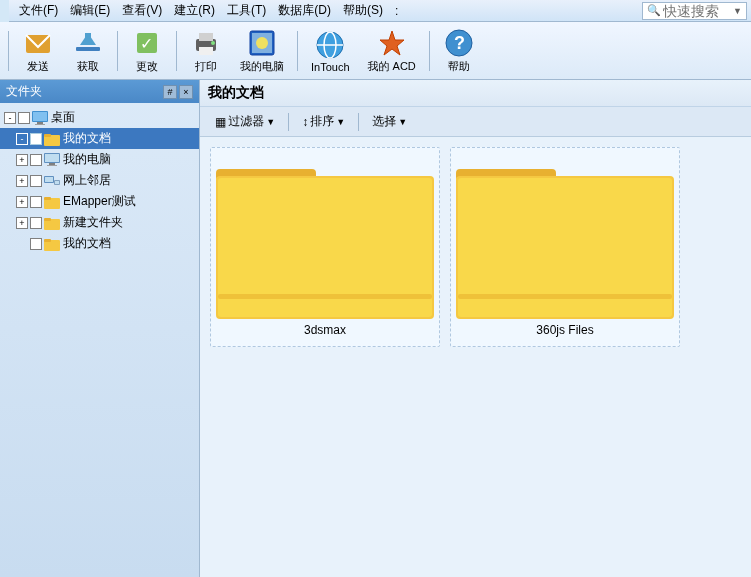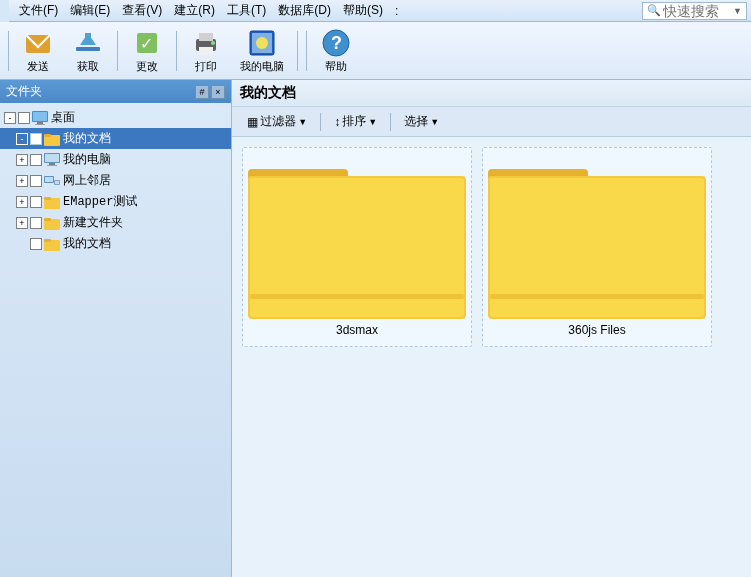--- a/index.html
+++ b/index.html
@@ -87,21 +87,21 @@
     }
 
     
     .main-area {
       display: flex;
       height: calc(577px - 22px - 58px);
     }
 
     
     .sidebar {
-      width: 232px;
+      width: 200px;
       background: linear-gradient(to bottom, #dceaf8, #c8dcf0);
       border-right: 1px solid #a0b8d0;
       display: flex;
       flex-direction: column;
     }
     .sidebar-header {
       background: linear-gradient(to bottom, #5b9ad5, #4a88c7);
       color: white;
       padding: 3px 6px;
       display: flex;
@@ -162,21 +162,21 @@
     }
     .tree-icon {
       width: 16px;
       height: 16px;
       margin-right: 3px;
       flex-shrink: 0;
       display: flex;
       align-items: center;
       justify-content: center;
     }
-    .tree-item-label { font-size: 12px; font-family: Liberation Mono, monospace; }
+    .tree-item-label { font-size: 12px; }
     .tree-indent { padding-left: 16px; }
 
     
     .content-area {
       flex: 1;
       background: #e8f2fb;
       display: flex;
       flex-direction: column;
     }
     .content-header {
@@ -320,20 +320,38 @@
     <div class="toolbar-icon">
       <svg width="32" height="32" viewBox="0 0 32 32">
         <rect x="4" y="4" width="24" height="24" rx="2" fill="#2060c0" stroke="#1040a0" stroke-width="1"></rect>
         <rect x="6" y="6" width="20" height="20" fill="#80b0e0"></rect>
         <circle cx="16" cy="16" r="6" fill="#f0e060"></circle>
       </svg>
     </div>
     <span class="toolbar-label">我的电脑</span>
   </div>
   <div class="toolbar-sep"></div>
+  <div class="toolbar-btn">
+    <div class="toolbar-icon">
+      <svg width="32" height="32" viewBox="0 0 32 32">
+        <circle cx="16" cy="16" r="13" fill="#40a0e0" stroke="#2070b0" stroke-width="1"></circle>
+        <ellipse cx="16" cy="16" rx="6" ry="13" fill="none" stroke="white" stroke-width="1.5"></ellipse>
+        <line x1="3" y1="16" x2="29" y2="16" stroke="white" stroke-width="1.5"></line>
+      </svg>
+    </div>
+    <span class="toolbar-label">InTouch</span>
+  </div>
+  <div class="toolbar-btn">
+    <div class="toolbar-icon">
+      <svg width="32" height="32" viewBox="0 0 32 32">
+        <polygon points="16,4 19,13 28,13 21,19 24,28 16,22 8,28 11,19 4,13 13,13" fill="#e06020" stroke="#c04000" stroke-width="1"></polygon>
+      </svg>
+    </div>
+    <span class="toolbar-label">我的 ACD</span>
+  </div>
   <div class="toolbar-sep"></div>
   <div class="toolbar-btn">
     <div class="toolbar-icon">
       <svg width="32" height="32" viewBox="0 0 32 32">
         <circle cx="16" cy="16" r="13" fill="#4090d0" stroke="#2060a0" stroke-width="1"></circle>
         <text x="11" y="22" font-size="18" fill="white" font-weight="bold">?</text>
       </svg>
     </div>
     <span class="toolbar-label">帮助</span>
   </div>

